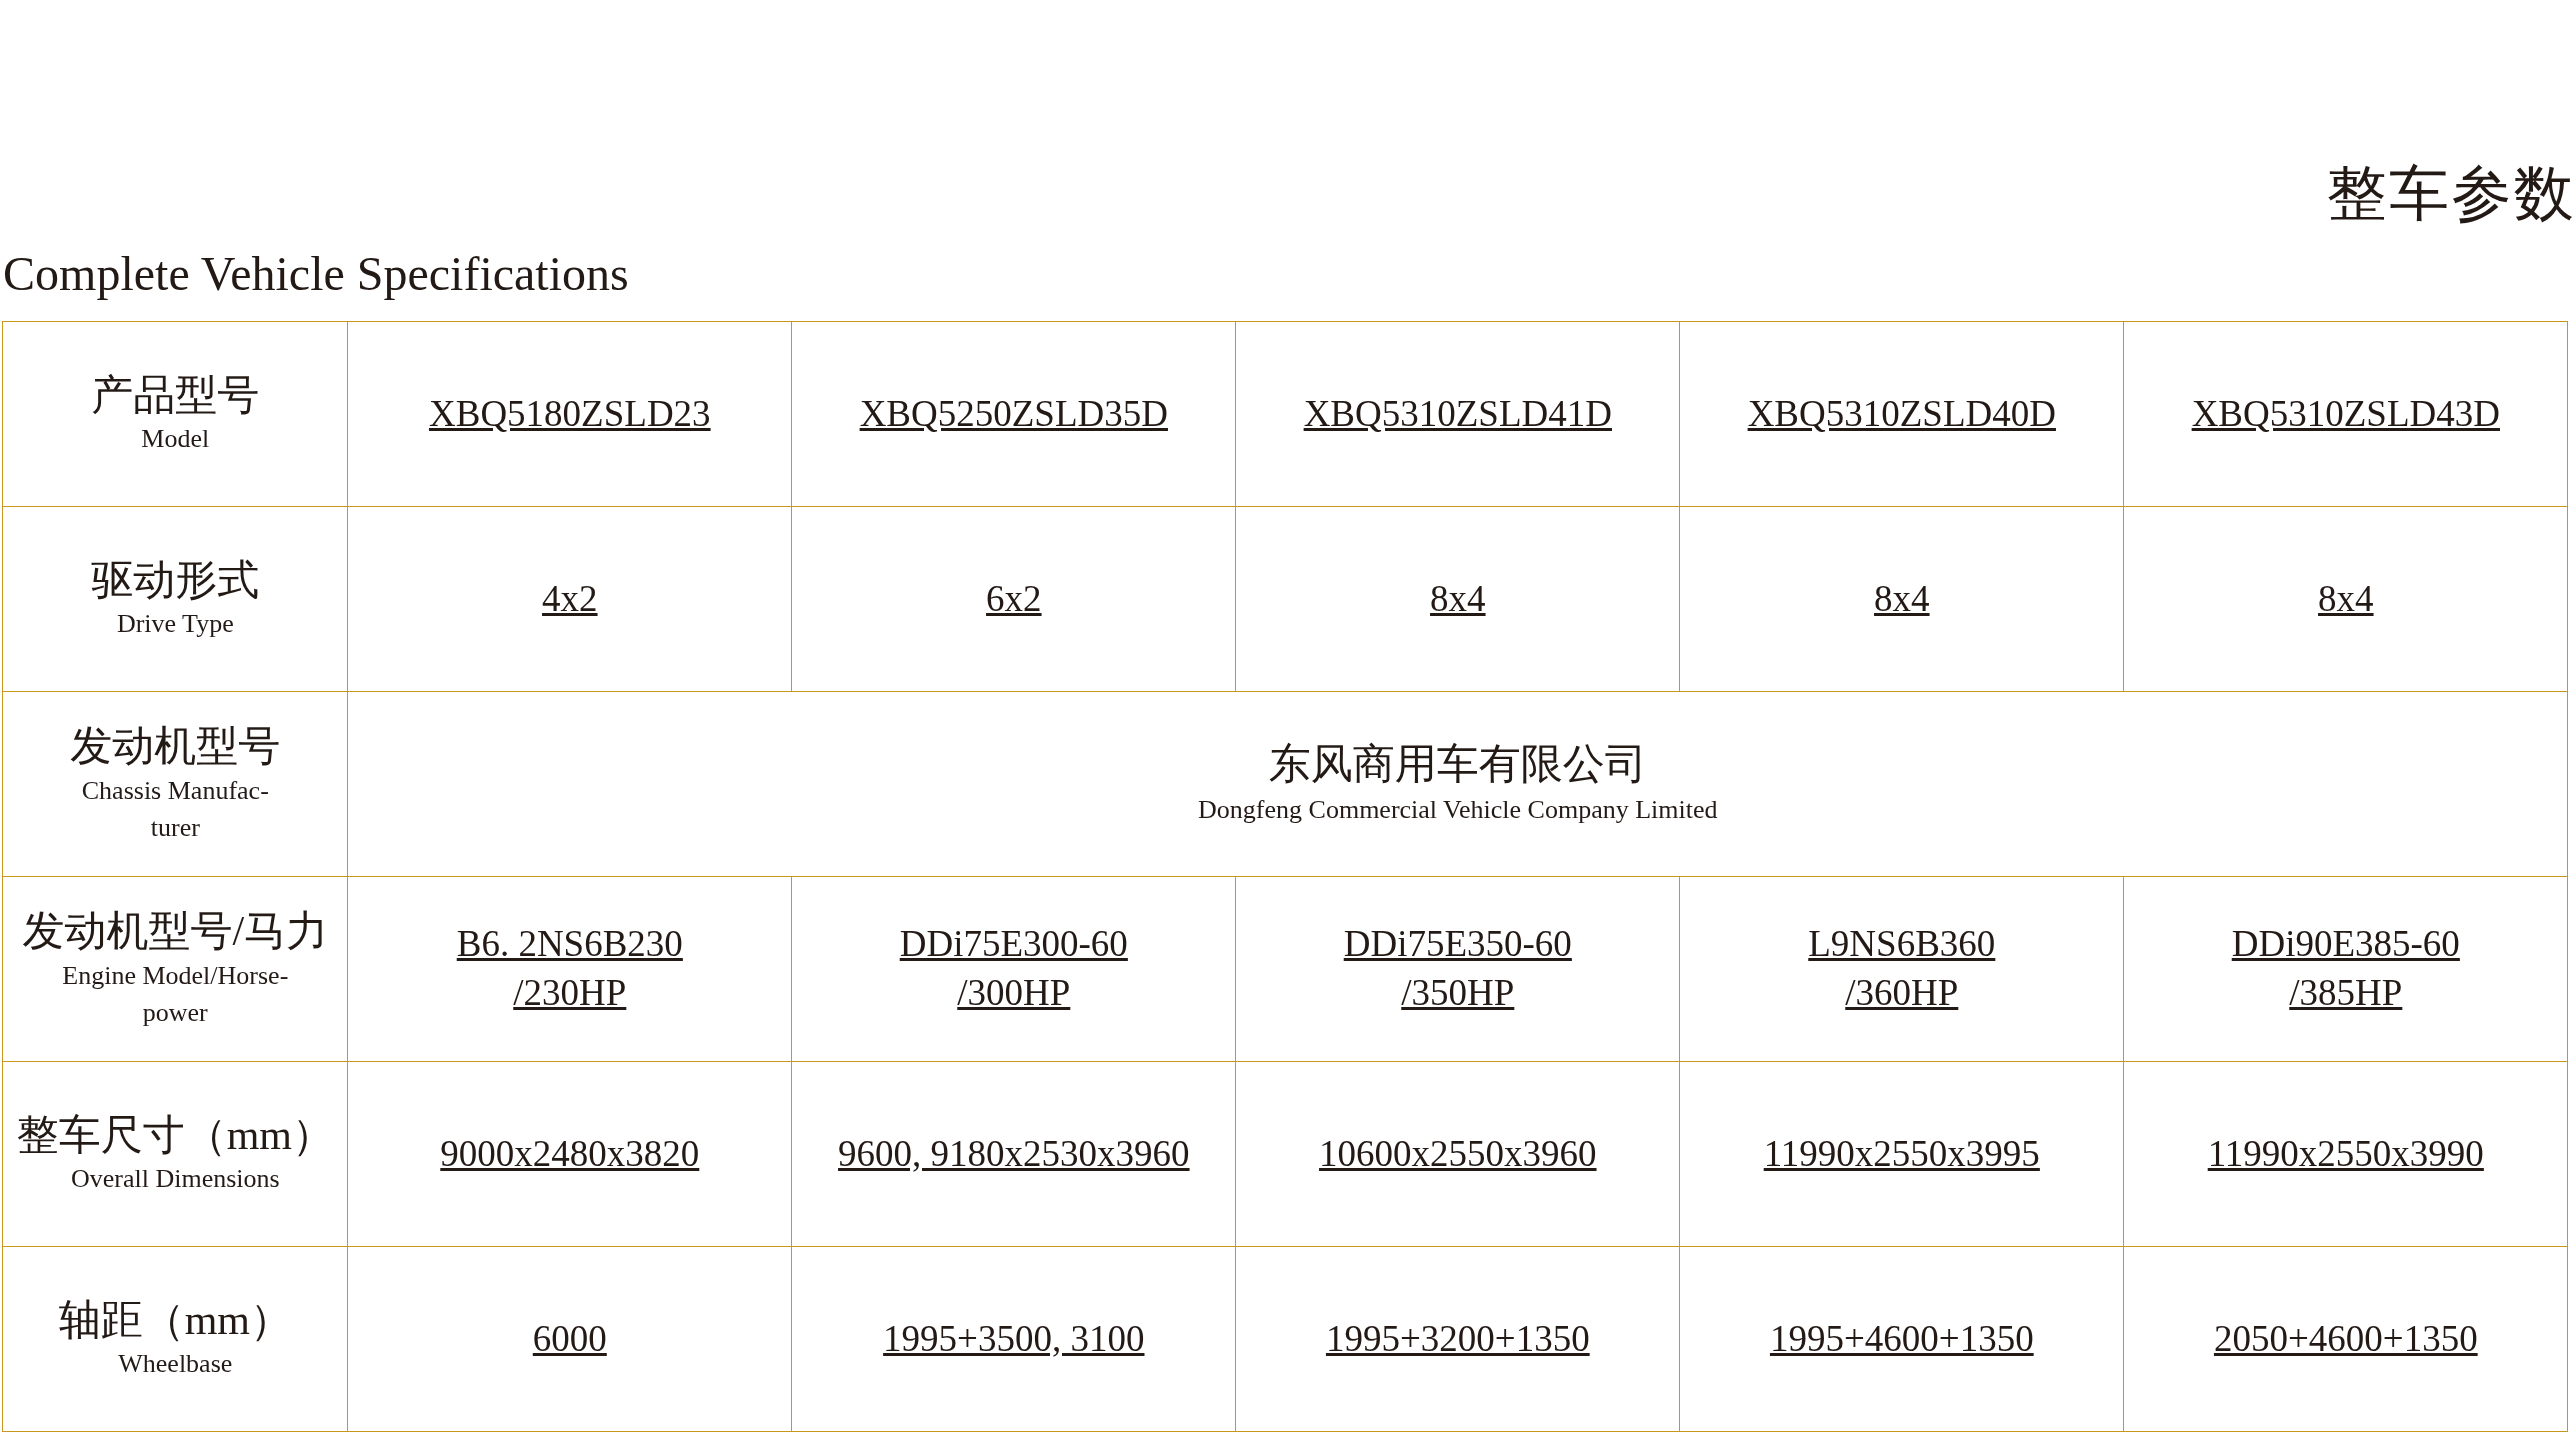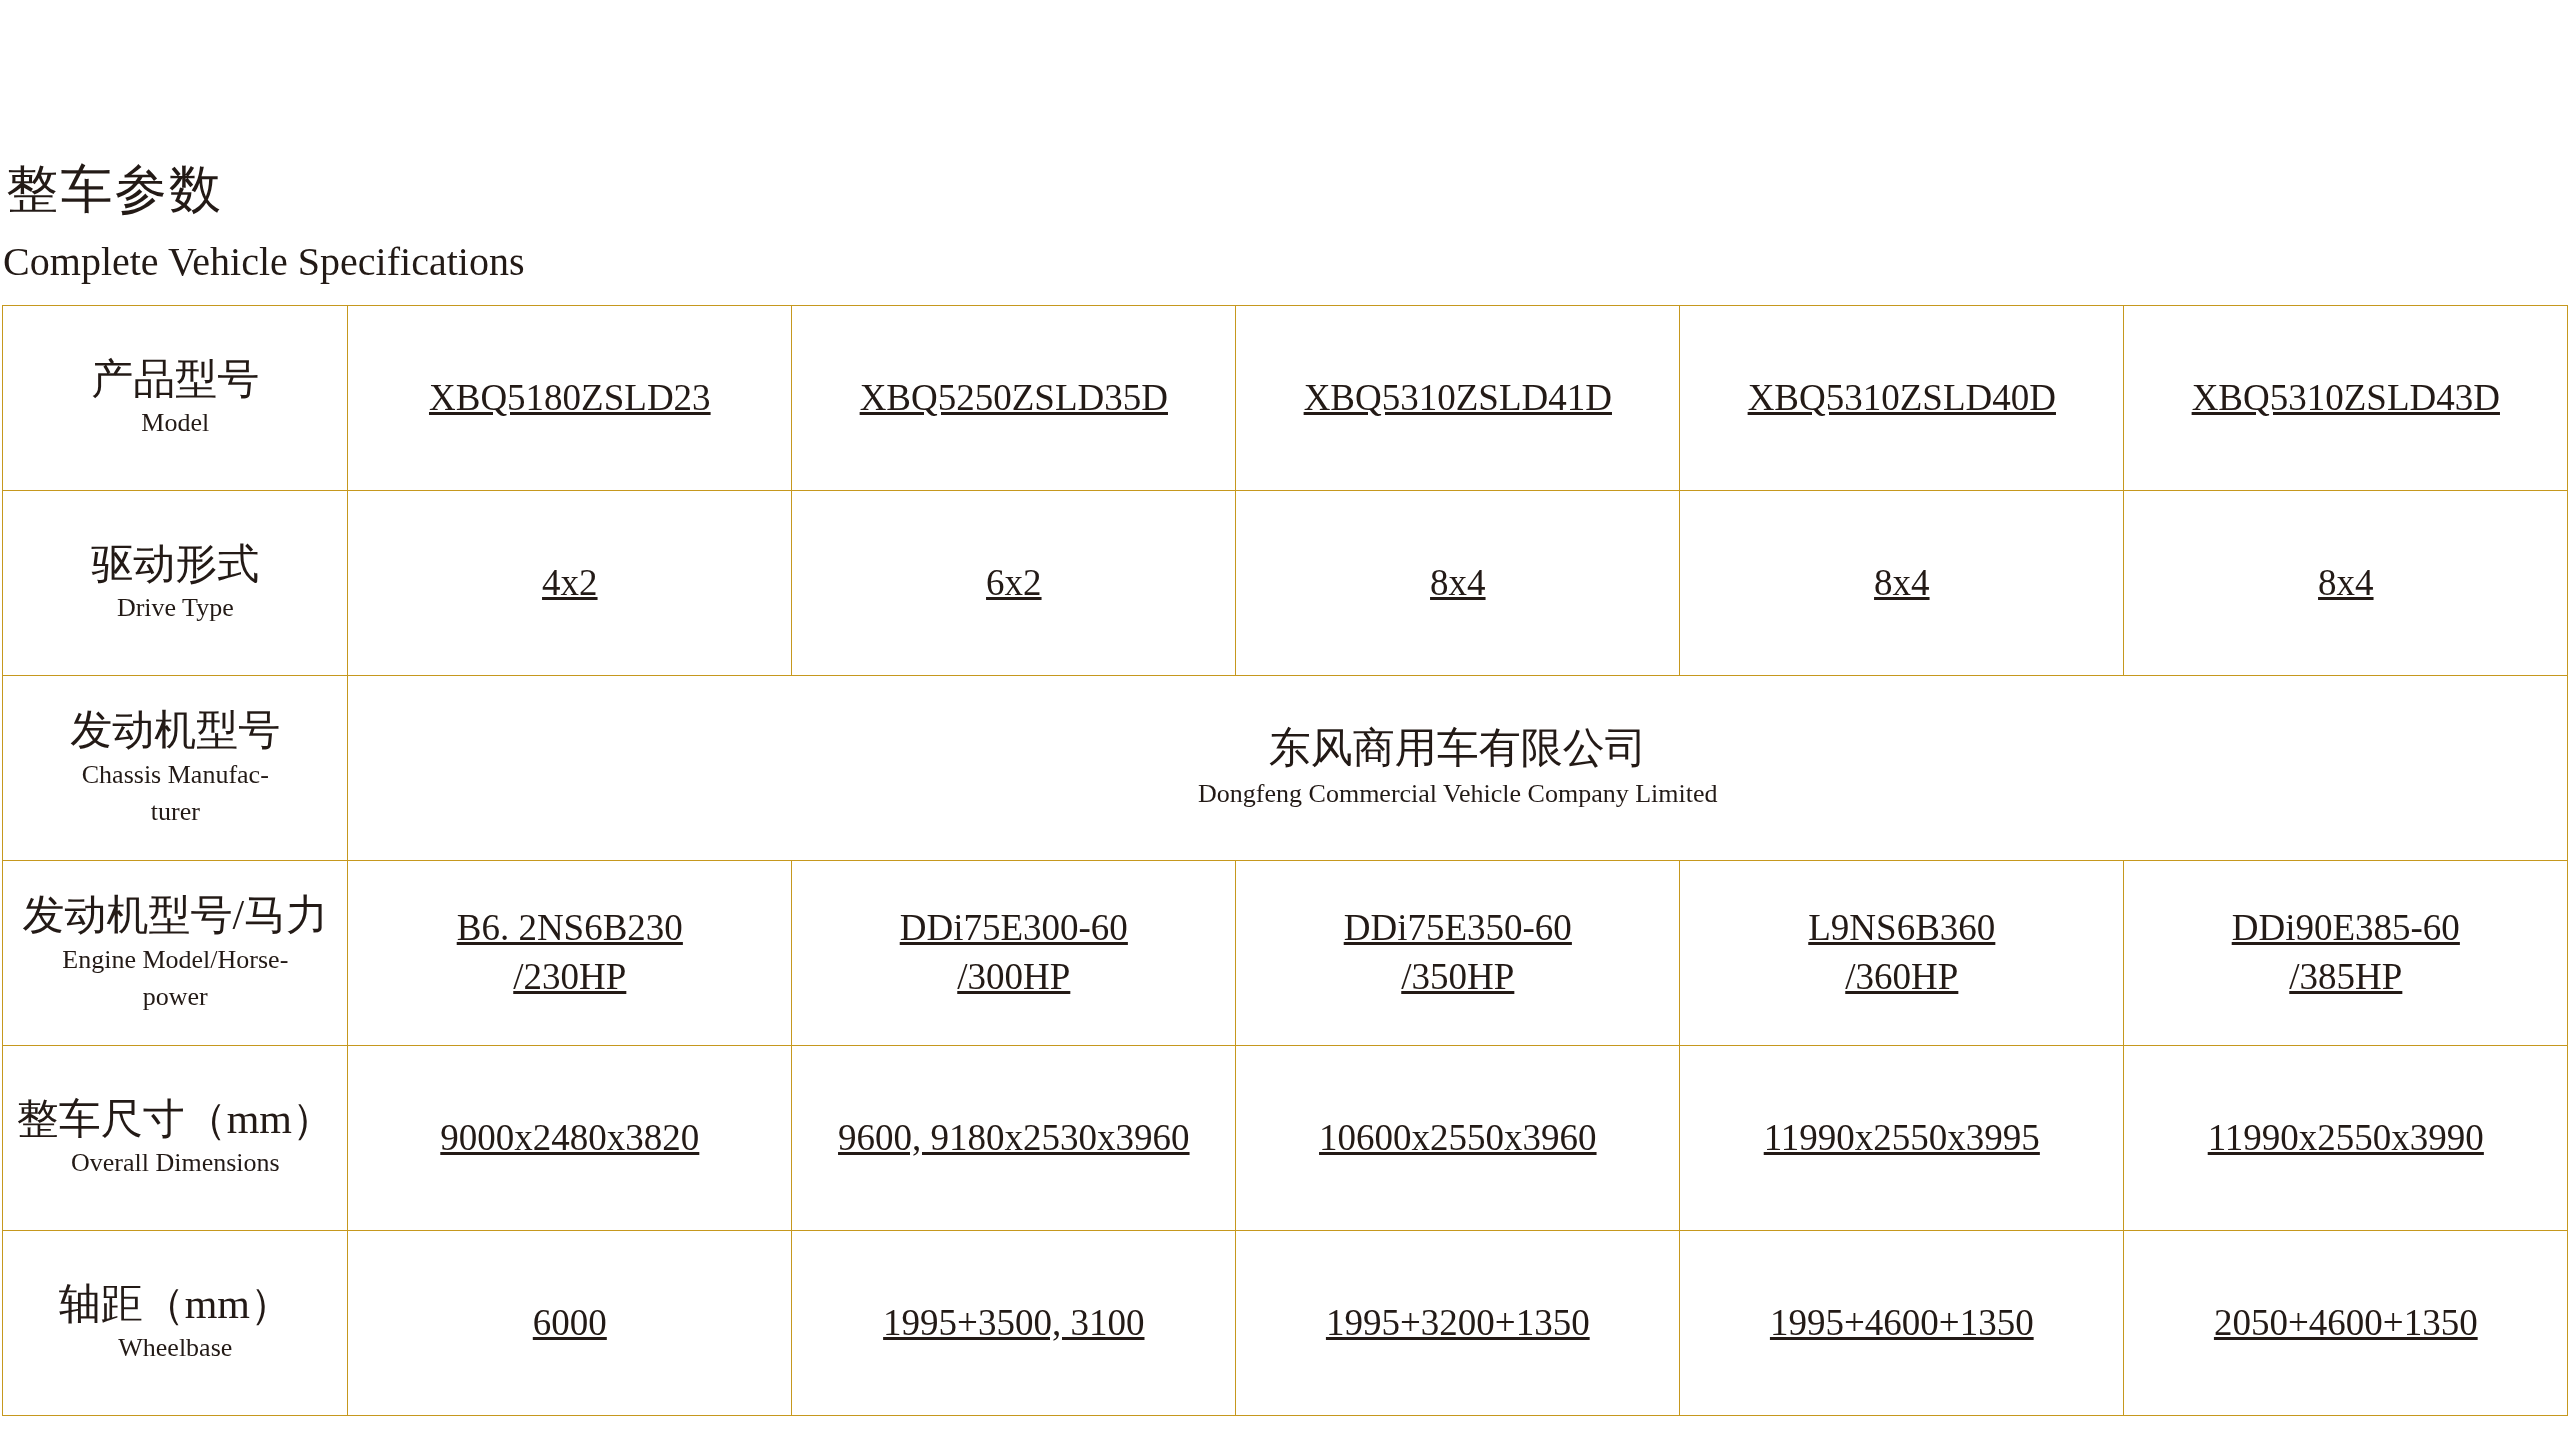--- a/index.html
+++ b/index.html
@@ -7,28 +7,29 @@
   body {
     width: 2576px;
     height: 1449px;
     background: #ffffff;
     color: var(--text, #231a16);
     font-family: "Liberation Serif", "DejaVu Serif", serif;
     overflow: hidden;
   }
   .page-title {
     margin: 164px 0 0 6.2px;
-    font-size: 52px;
+    font-size: 60px;
     font-weight: normal;
     line-height: 1;
     letter-spacing: 2.3px;
+    text-align: right;
   }
   .page-subtitle {
     margin: 26px 0 0 3.1px;
-    font-size: 40px;
+    font-size: 48px;
     font-weight: normal;
     line-height: 1;
   }
   table.spec {
     border-collapse: collapse;
     table-layout: fixed;
     width: 2565px;
     margin: 23px 0 0 2.3px;
   }
   col.c-label { width: 345px; }

